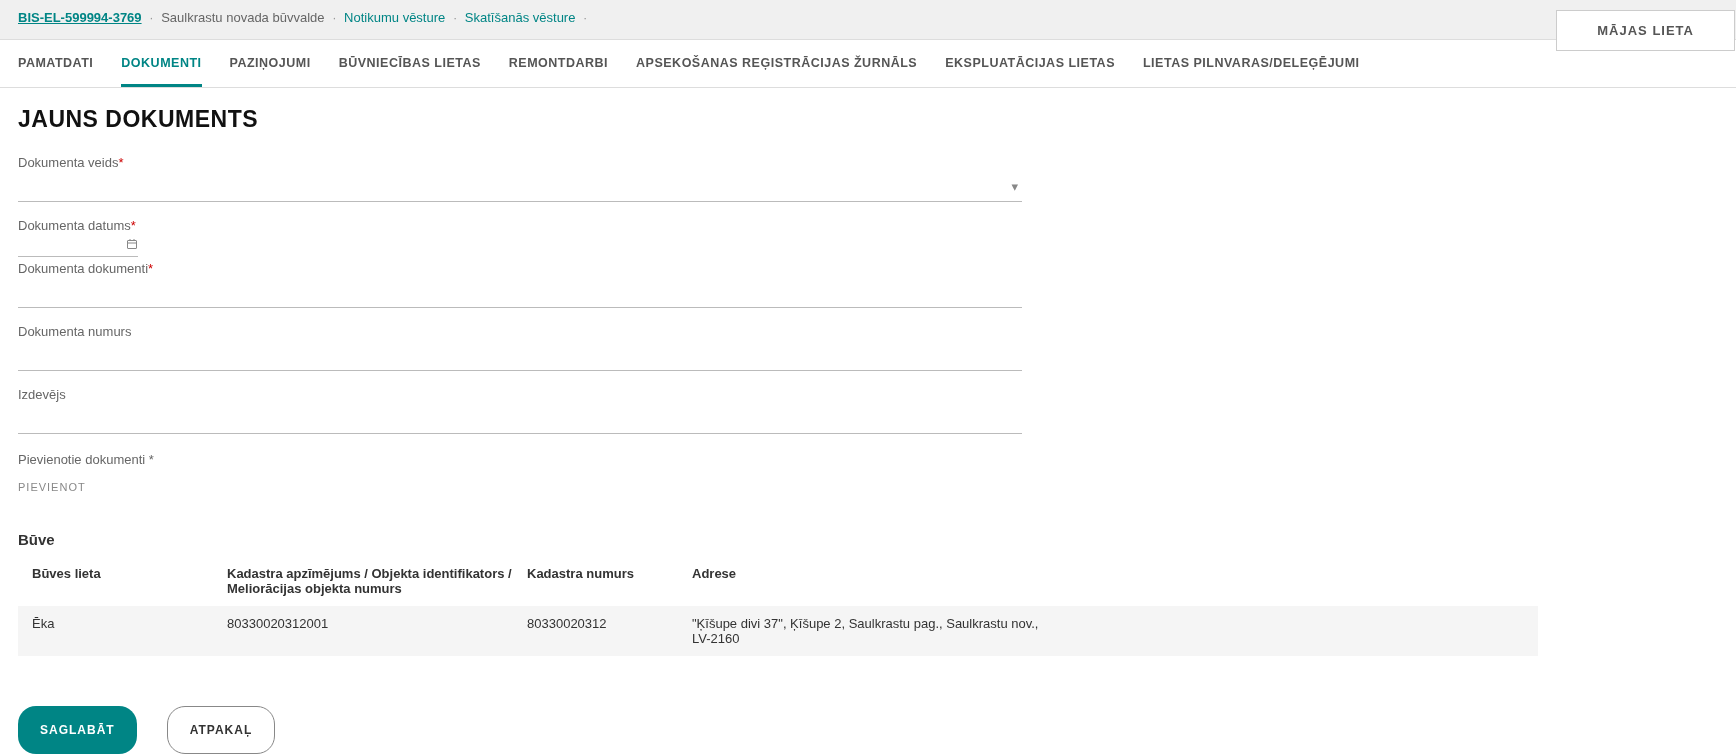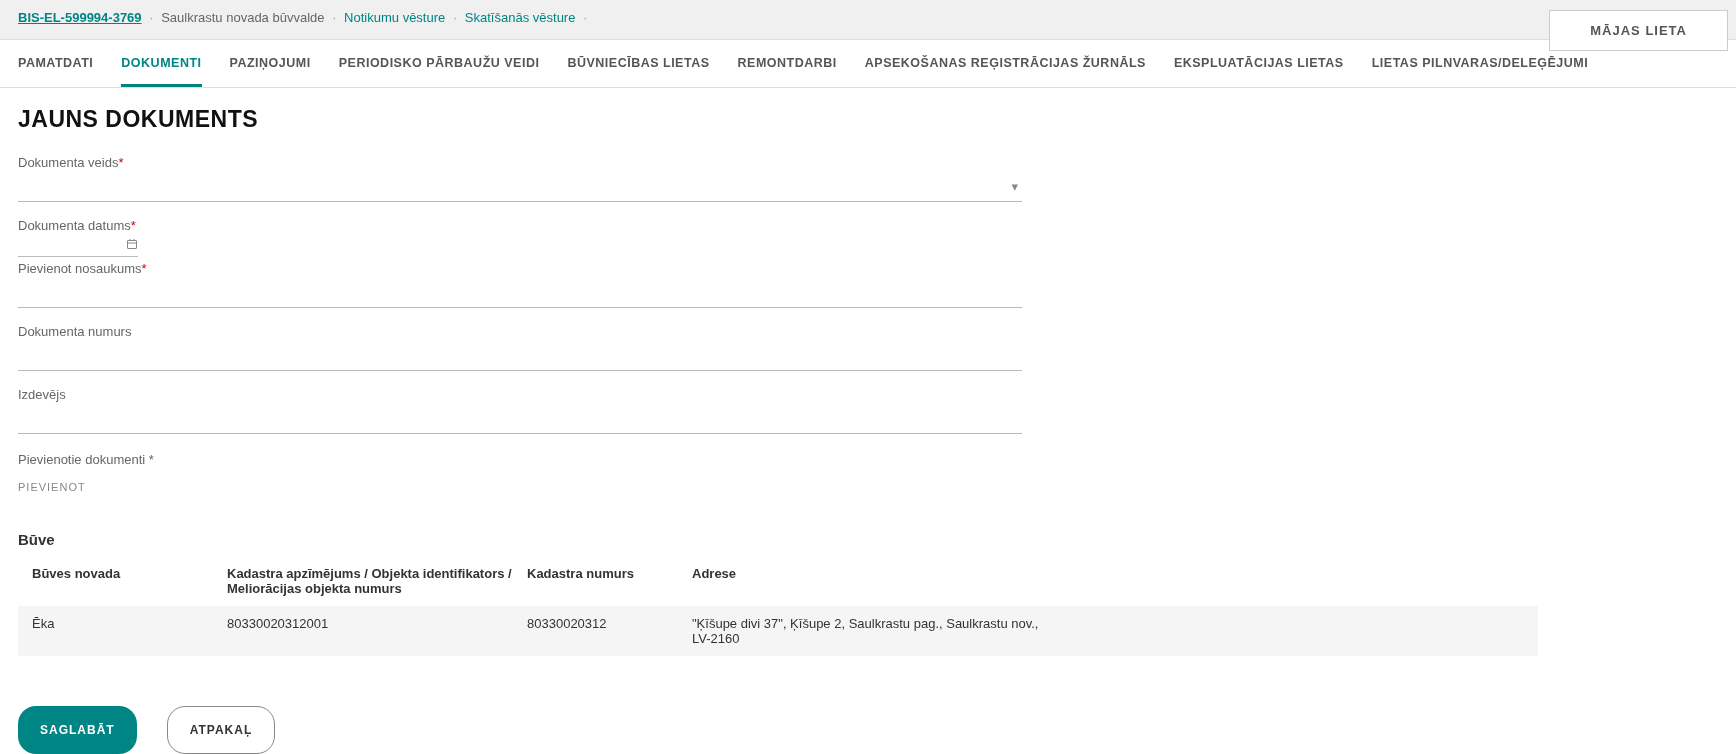--- a/index.html
+++ b/index.html
@@ -5,21 +5,21 @@
     * { box-sizing: border-box; margin: 0; padding: 0; }
     body { font-family: Arial, Helvetica, sans-serif; font-size: 13px; color: #333; background: #fff; }
     
     .header-bar { background: #f0f0f0; border-bottom: 1px solid #ddd; padding: 10px 18px 14px; position: relative; }
     .header-title { font-size: 13px; font-weight: bold; color: #333; margin-bottom: 10px; }
     .breadcrumb { font-size: 13px; color: #666; }
     .breadcrumb a { color: #008585; text-decoration: none; }
     .breadcrumb a.underline { text-decoration: underline; font-weight: bold; }
     .breadcrumb .sep { color: #999; margin: 0 4px; }
     
-    .side-button { position: absolute; right: 8px; top: 10px; background: #fff; border: 1px solid #ccc; padding: 12px 40px; font-size: 13px; font-weight: bold; letter-spacing: 1px; color: #555; text-transform: uppercase; }
+    .side-button { position: absolute; right: 1px; top: 10px; background: #fff; border: 1px solid #ccc; padding: 12px 40px; font-size: 13px; font-weight: bold; letter-spacing: 1px; color: #555; text-transform: uppercase; }
     
     .tabs { border-bottom: 1px solid #ddd; padding: 0 18px; text-align: center; }
     .tabs ul { list-style: none; display: flex; gap: 28px; }
     .tabs li { padding: 16px 0 14px; font-size: 12.5px; font-weight: bold; letter-spacing: 0.5px; color: #555; text-transform: uppercase; cursor: pointer; border-bottom: 3px solid transparent; }
     .tabs li.active { color: #008585; border-bottom-color: #008585; }
     
     .content { padding: 18px; max-width: 1040px; }
     .page-title { font-size: 23px; font-weight: 900; letter-spacing: 0.5px; color: #111; margin-bottom: 22px; font-family: Arial, sans-serif; }
     
     .form-row { margin-bottom: 16px; }
@@ -68,21 +68,20 @@
     <a href="#">Skatīšanās vēsture</a>
     <span class="sep">·</span>
   </div>
 </div>
 
 <nav class="tabs">
   <ul>
     <li>Pamatdati</li>
     <li class="active">Dokumenti</li>
     <li>Paziņojumi</li>
-    <li>Periodisko pārbaužu veidi</li>
     <li>Būvniecības lietas</li>
     <li>Remontdarbi</li>
     <li>Apsekošanas reģistrācijas žurnāls</li>
     <li>Ekspluatācijas lietas</li>
     <li>Lietas pilnvaras/deleģējumi</li>
   </ul>
 </nav>
 
 <div class="content">
   <h1 class="page-title">JAUNS DOKUMENTS</h1>
@@ -102,42 +101,42 @@
             <rect x="3" y="5" width="18" height="16" rx="1"></rect>
             <line x1="3" y1="10" x2="21" y2="10"></line>
             <line x1="8" y1="2" x2="8" y2="6"></line>
             <line x1="16" y1="2" x2="16" y2="6"></line>
           </svg>
       </span>
     </div>
   </div>
   
   <div class="form-row">
-    <label class="form-label"><span>Pievienot nosaukums</span><span class="req">*</span></label>
+    <label class="form-label"><span>Dokumenta dokumenti</span><span class="req">*</span></label>
     <input class="form-input" style="">
   </div>
   
   <div class="form-row">
     <label class="form-label">Dokumenta numurs</label>
     <input class="form-input" style="">
   </div>
   
   <div class="form-row">
     <label class="form-label">Izdevējs</label>
     <input class="form-input" style="">
   </div>
   
   <div class="attach-label"><span>Pievienotie dokumenti</span> <span class="req">*</span></div>
   <span class="attach-btn">Pievienot</span>
   
   <h2 class="section-title">Būve</h2>
   
   <div class="table wide-table">
     <div class="table-header">
-      <div class="col1">Būves novada</div>
+      <div class="col1">Būves lieta</div>
       <div class="col2">Kadastra apzīmējums / Objekta identifikators / Meliorācijas objekta numurs</div>
       <div class="col3">Kadastra numurs</div>
       <div class="col4">Adrese</div>
     </div>
     <div class="table-row">
       <div class="col1">Ēka</div>
       <div class="col2">80330020312001</div>
       <div class="col3">80330020312</div>
       <div class="col4" style="max-width:350px">"Ķīšupe divi 37", Ķīšupe 2, Saulkrastu pag., Saulkrastu nov., LV-2160</div>
     </div>

